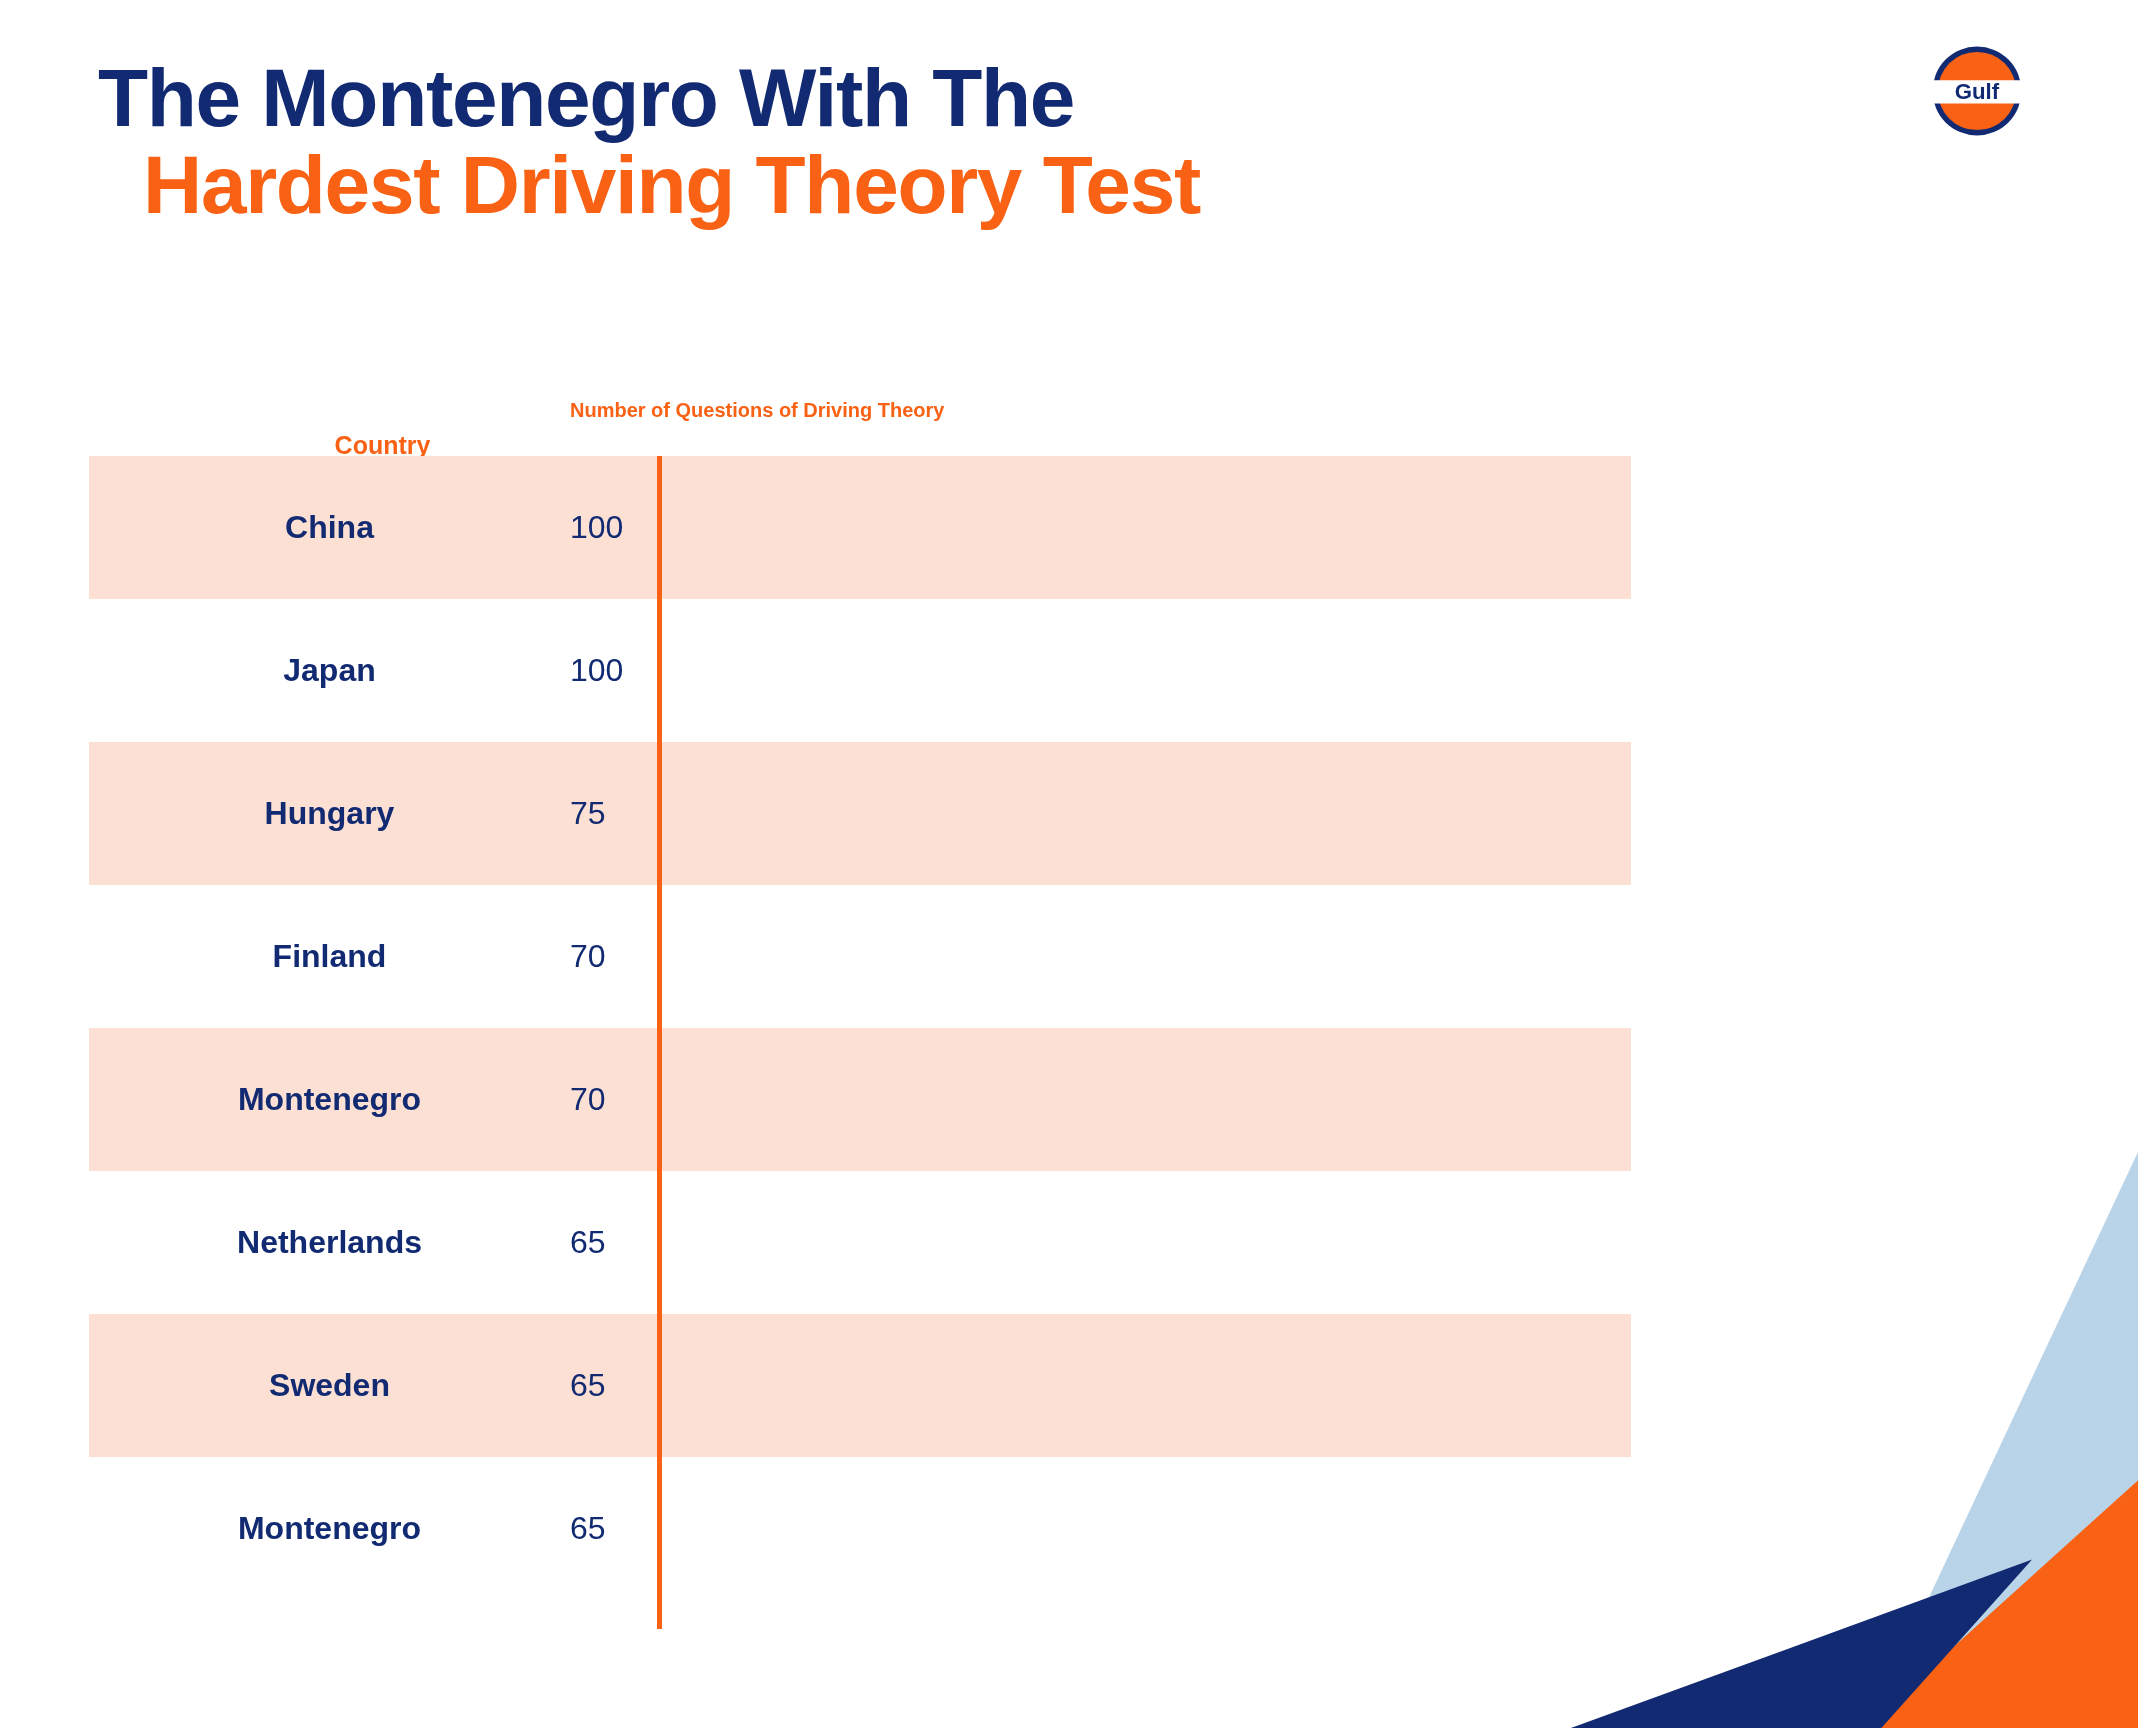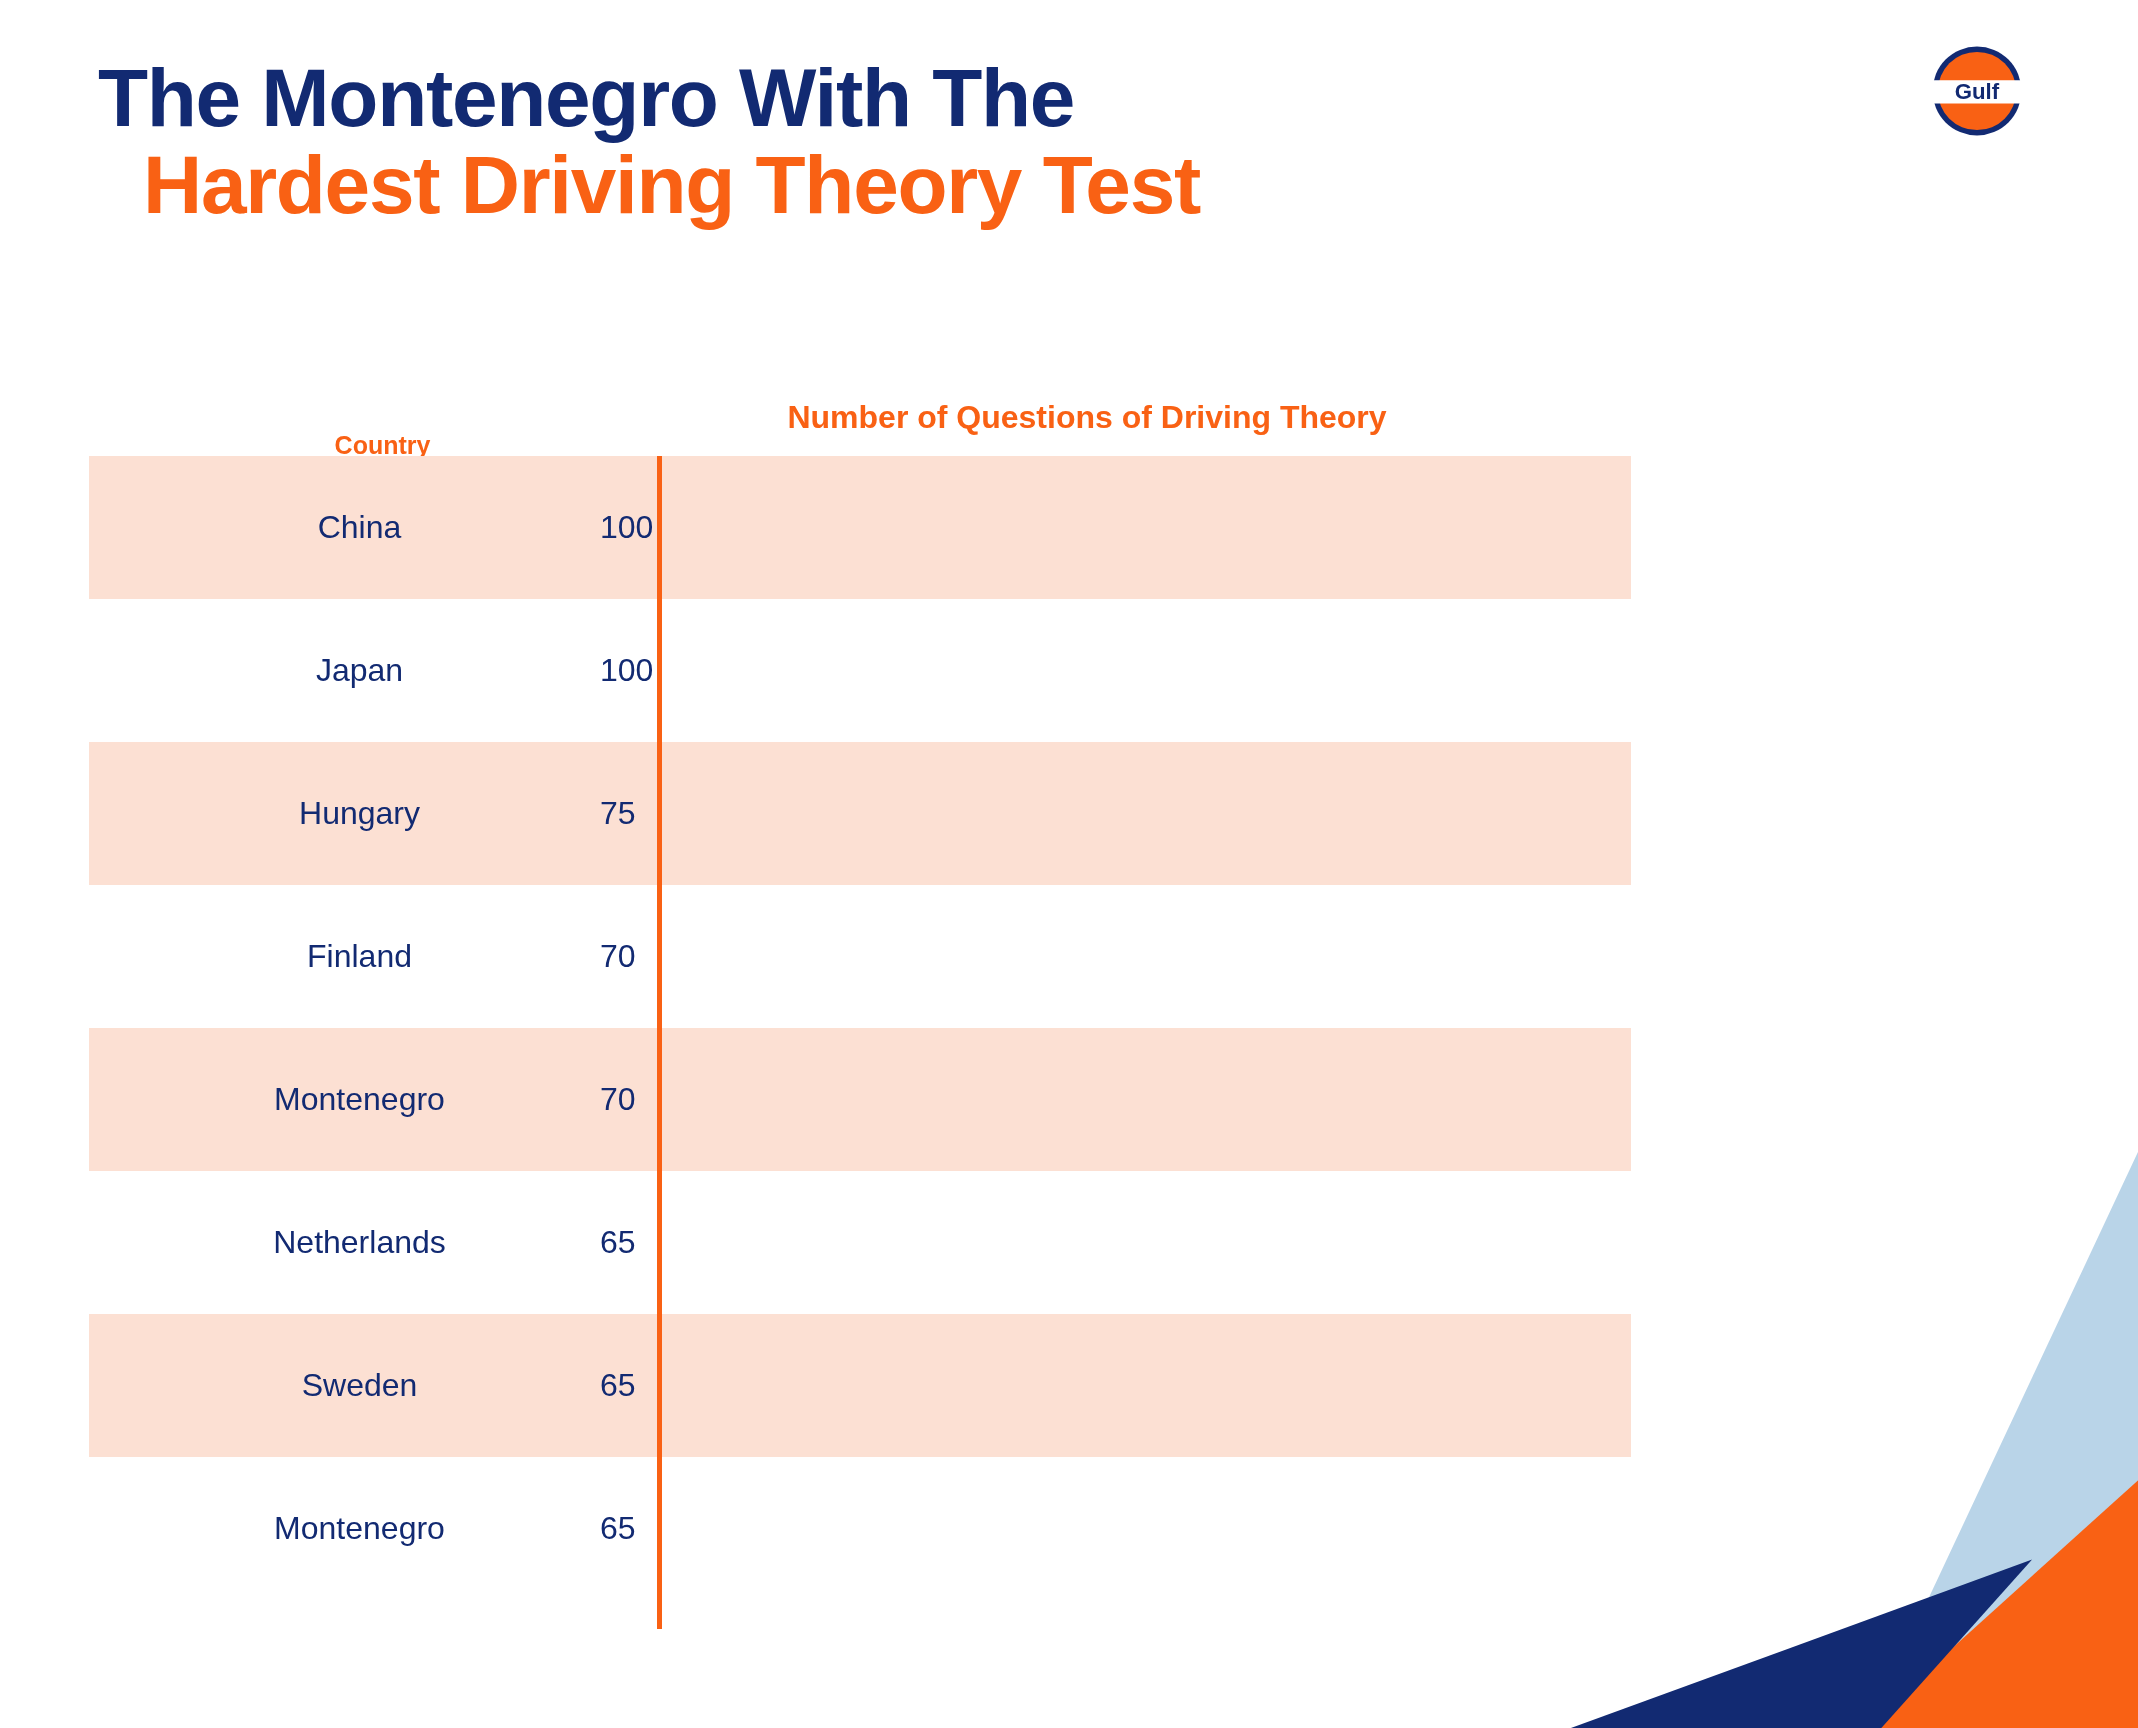--- a/index.html
+++ b/index.html
@@ -61,23 +61,22 @@
     color: #f96114;
     font-size: 25px;
     font-weight: bold;
     margin-top: 32px;
   }
   .head-questions {
     position: absolute;
     left: 481px;
     top: 25px;
     width: 1034px;
-    text-align: center;
     color: #f96114;
-    font-size: 32px;
+    font-size: 20px;
     font-weight: bold;
   }
 
   .rows {
     position: relative;
   }
   .divider {
     position: absolute;
     left: 568px;
     top: 0;
@@ -90,22 +89,21 @@
     height: 143px;
     display: flex;
     align-items: center;
   }
   .row.shaded { background: #fce0d3; }
   .row .country {
     width: 481px;
     text-align: center;
     color: #122a72;
     font-size: 32px;
-    font-weight: normal;
-    padding-left: 30px;
+    font-weight: bold;
   }
   .row .value {
     width: 570px;
     color: #122a72;
     font-size: 32px;
     font-weight: normal;
   }
 
   
   .corner {

